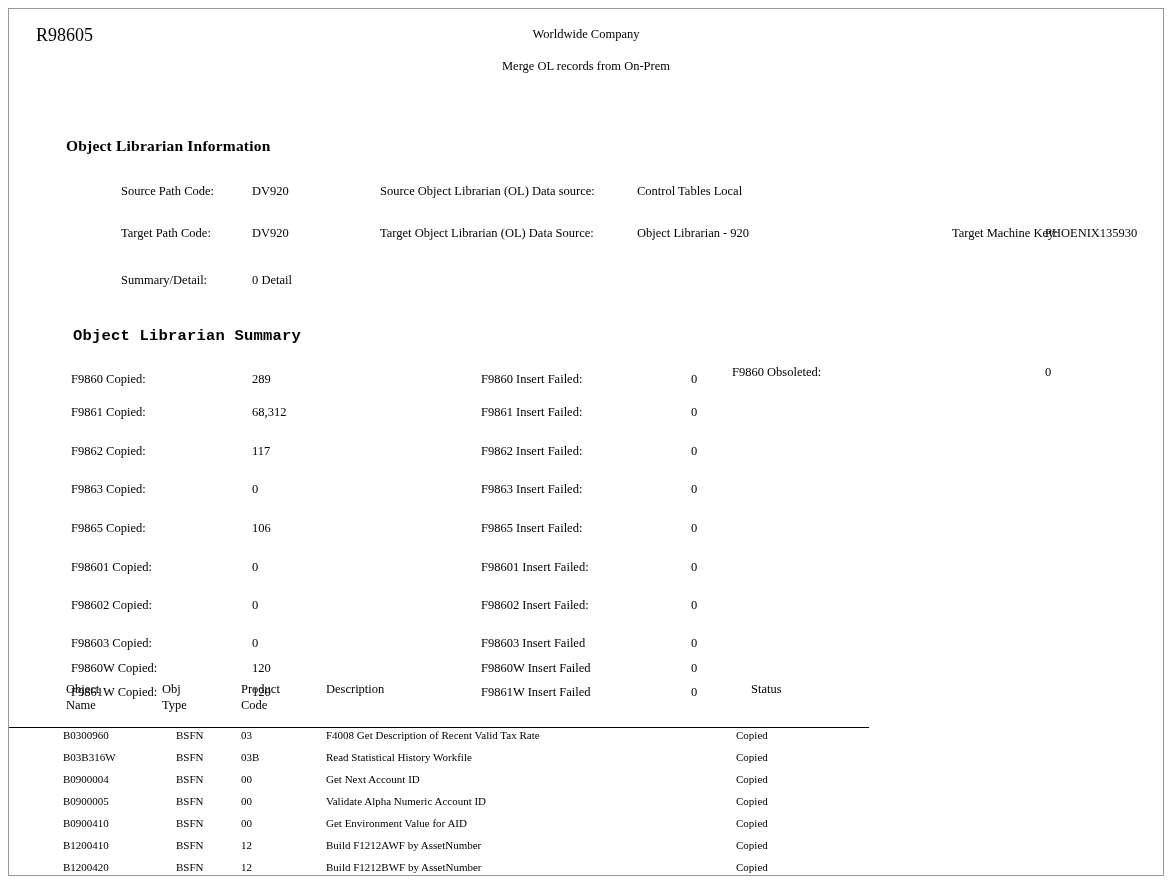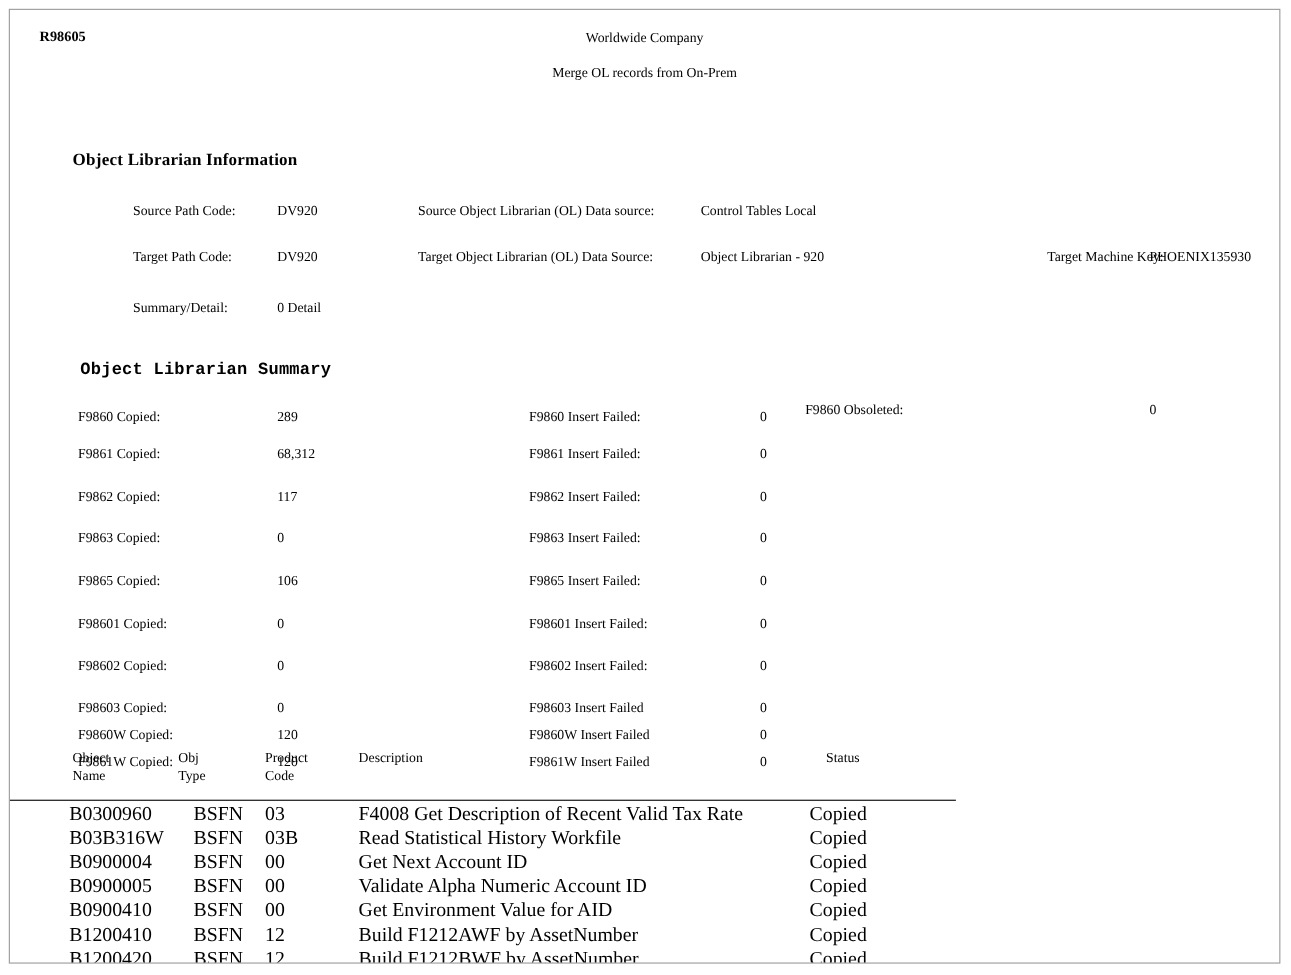--- a/index.html
+++ b/index.html
@@ -34,22 +34,21 @@
     position: relative;
     width: 100%;
     height: 100%;
   }
 
   
   .report-id {
     position: absolute;
     left: 27px;
     top: 16px;
-    font-size: 13px;
-    font-weight: bold;
+    font-size: 18px;
   }
   .company {
     position: absolute;
     left: 0;
     right: 0;
     top: 18px;
     text-align: center;
     font-size: 12.5px;
   }
   .subtitle1 {
@@ -150,21 +149,21 @@
     top: 718px;
     width: 860px;
     border-top: 1px solid #000000;
   }
 
   .trow {
     position: absolute;
     height: 22px;
     left: 0;
     width: 1100px;
-    font-size: 18px;
+    font-size: 11px;
   }
   .cell {
     position: absolute;
     white-space: nowrap;
   }
   .c-name  { left: 27px; }
   .c-type  { left: 140px; }
   .c-prod  { left: 205px; }
   .c-desc  { left: 290px; }
   .c-status{ left: 700px; }

